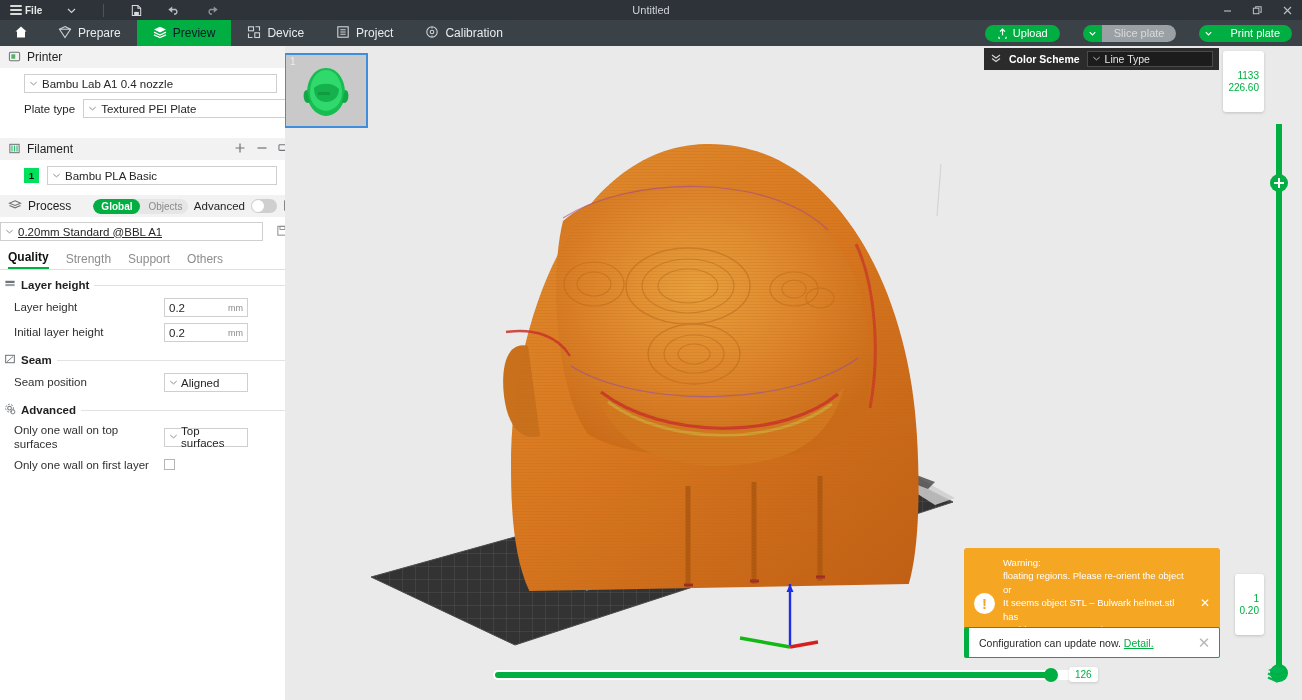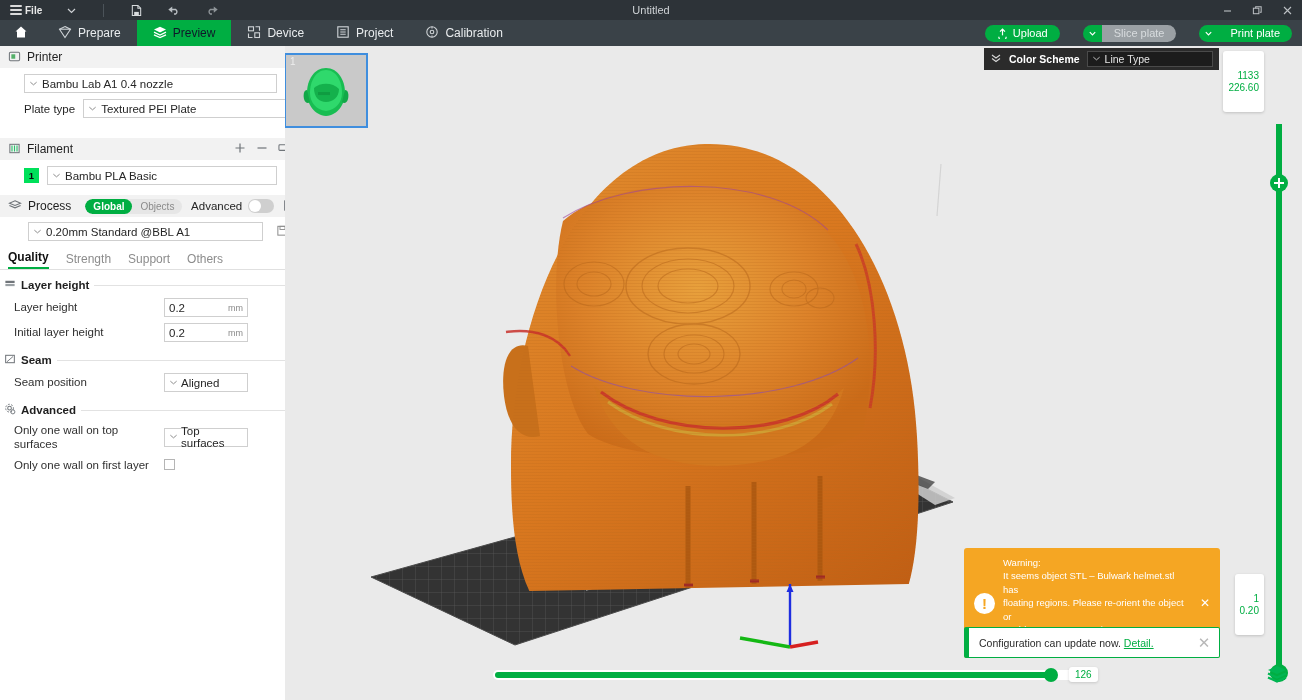--- a/index.html
+++ b/index.html
@@ -95,21 +95,21 @@
   .seg > div.on { background:#00ae42; color:#fff; border-radius:8px; font-weight:bold; }
   .adv-label { margin-left:auto; font-size:11.5px; color:#262626; }
   .toggle {
     width:26px; height:14px; border-radius:7px; background:#cfcfcf;
     position:relative; cursor:pointer; flex:0 0 auto;
   }
   .toggle::after {
     content:''; position:absolute; left:1px; top:1px; width:12px; height:12px;
     border-radius:50%; background:#fff;
   }
-  .preset-row { display:flex; align-items:center; padding:5px 8px 5px 28px; gap:13px; }
+  .preset-row { display:flex; align-items:center; padding:5px 8px 5px 0; gap:13px;text-decoration:underline; }
   .tabs-sub {
     display:flex; align-items:flex-end; gap:17px; padding:4px 8px 0 8px;
     border-bottom:1px solid #e0e0e0; height:24px;
   }
   .tabs-sub div { font-size:12px; color:#8c8c8c; cursor:pointer; padding-bottom:3px; }
   .tabs-sub div.on { color:#111; font-weight:bold; border-bottom:2px solid #00ae42; }
   .grp {
     display:flex; align-items:center; gap:5px; padding:8px 8px 3px 4px;
   }
   .grp .gname { font-size:11.5px; font-weight:bold; color:#1f1f1f; white-space:nowrap; }
@@ -466,21 +466,21 @@
     </div>
 
     <div class="sb-section-head" style="margin-top:4px;">
       <span>
         <svg width="14" height="13" viewBox="0 0 15 13">
             <path d="M7.5 1.5 L13.5 4 L7.5 6.5 L1.5 4 Z" fill="none" stroke="#6f7479" stroke-width="1.1"></path>
             <path d="M1.5 6.5 L7.5 9 L13.5 6.5" fill="none" stroke="#6f7479" stroke-width="1.1"></path>
           </svg>
       </span>
       <span class="ttl">Process</span>
-      <span class="seg" style="margin-left:8px;">
+      <span class="seg" style="margin-left:16px;">
         <div class="on">Global</div>
         <div>Objects</div>
       </span>
       <span class="adv-label">Advanced</span>
       <span class="toggle"></span>
       <span class="sb-head-actions" style="gap:6px;">
         <span>
           <svg width="13" height="13" viewBox="0 0 14 14">
               <rect x="1.8" y="2" width="10.4" height="10" fill="none" stroke="#6f7479" stroke-width="1.1"></rect>
               <path d="M4.2 5 h5.6 M4.2 7 h5.6 M4.2 9 h5.6" stroke="#6f7479" stroke-width="1"></path>
@@ -756,22 +756,22 @@
       <div class="htrack"></div>
       <div class="hfill"></div>
       <div class="hknob"></div>
       <div class="hbubble">126</div>
     </div>
 
     <div class="warnbox">
       <span class="warn-ico">!</span>
       <span class="warn-txt">
         <div>Warning:</div>
+        <div>floating regions. Please re-orient the object or</div>
         <div>It seems object STL – Bulwark helmet.stl has</div>
-        <div>floating regions. Please re-orient the object or</div>
         <div>enable support generation.</div>
         <span class="warn-link">Jump to [STL – Bulwark helmet.stl]</span>
       </span>
       <span class="warn-x">✕</span>
     </div>
 
     <div class="cfgbox">
       <span>Configuration can update now.</span>
       <span class="cfg-link">Detail.</span>
       <span class="cfg-x">✕</span>

